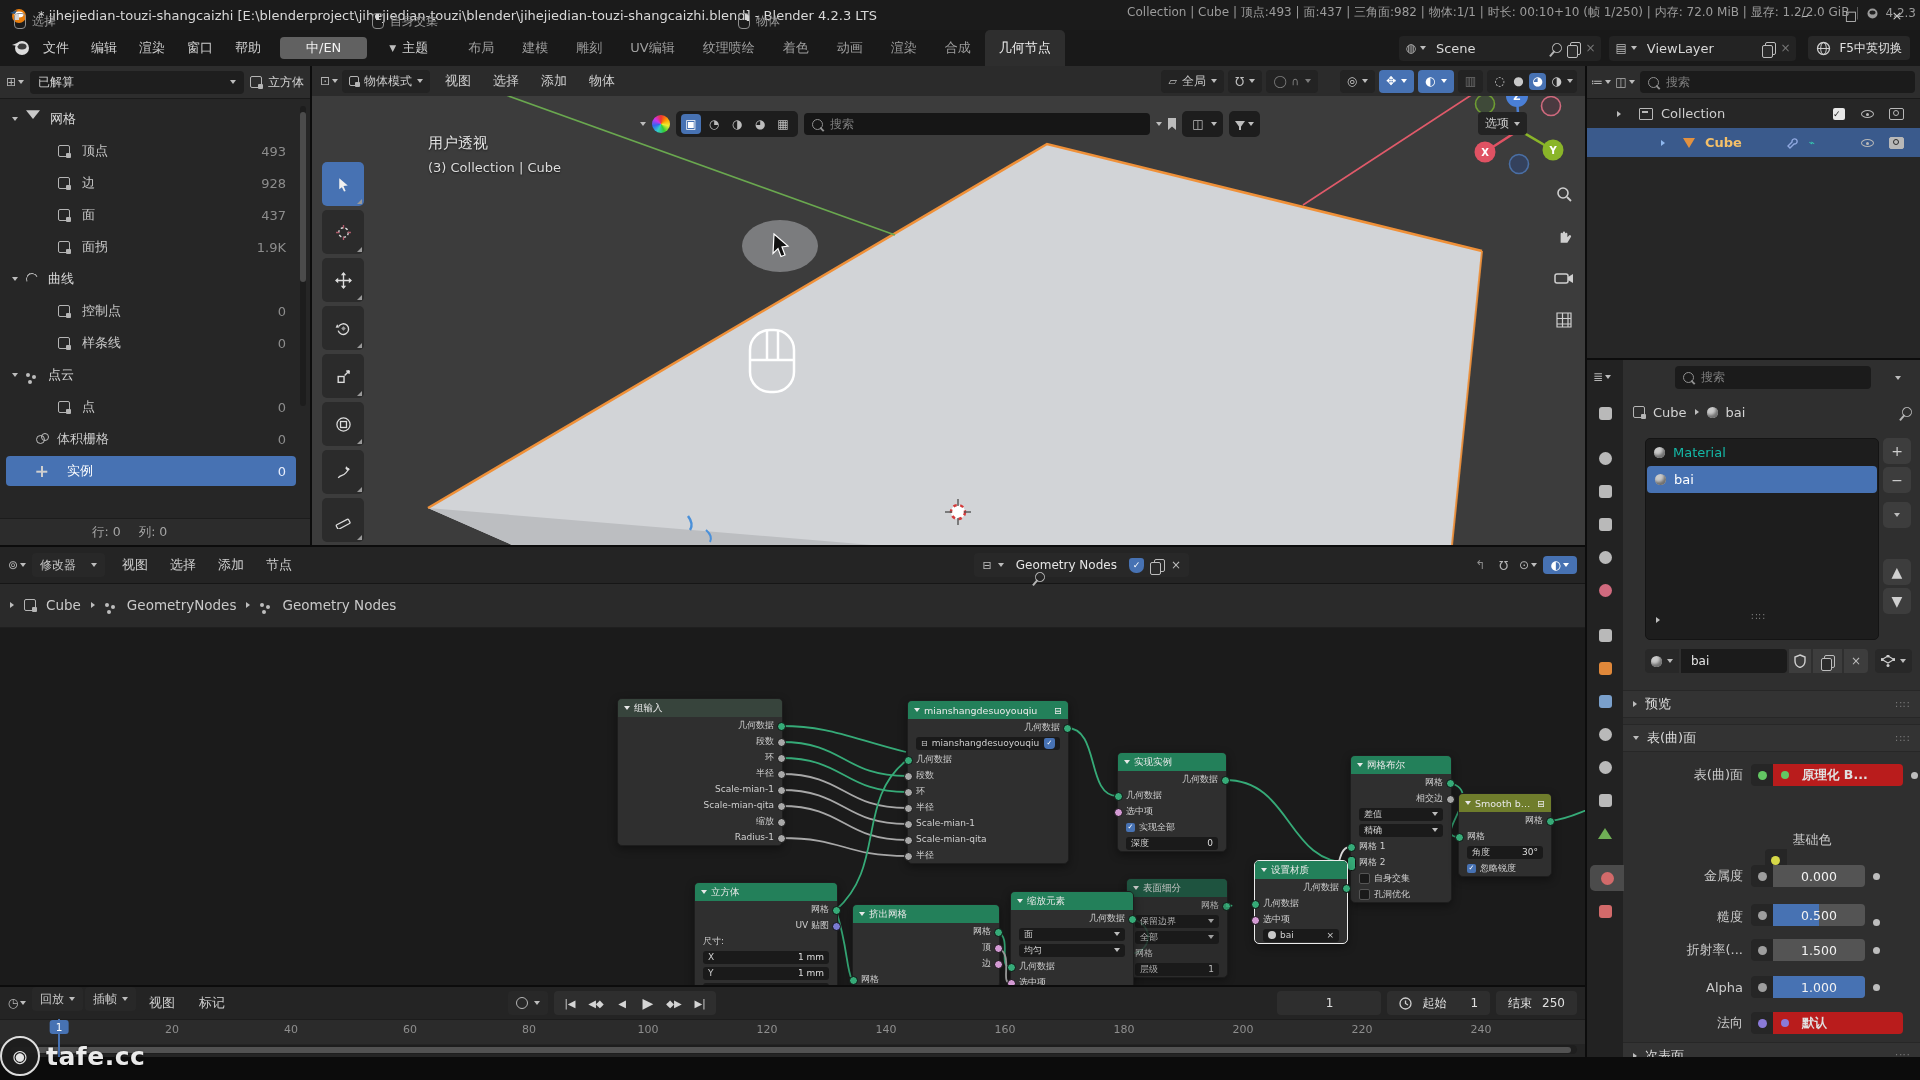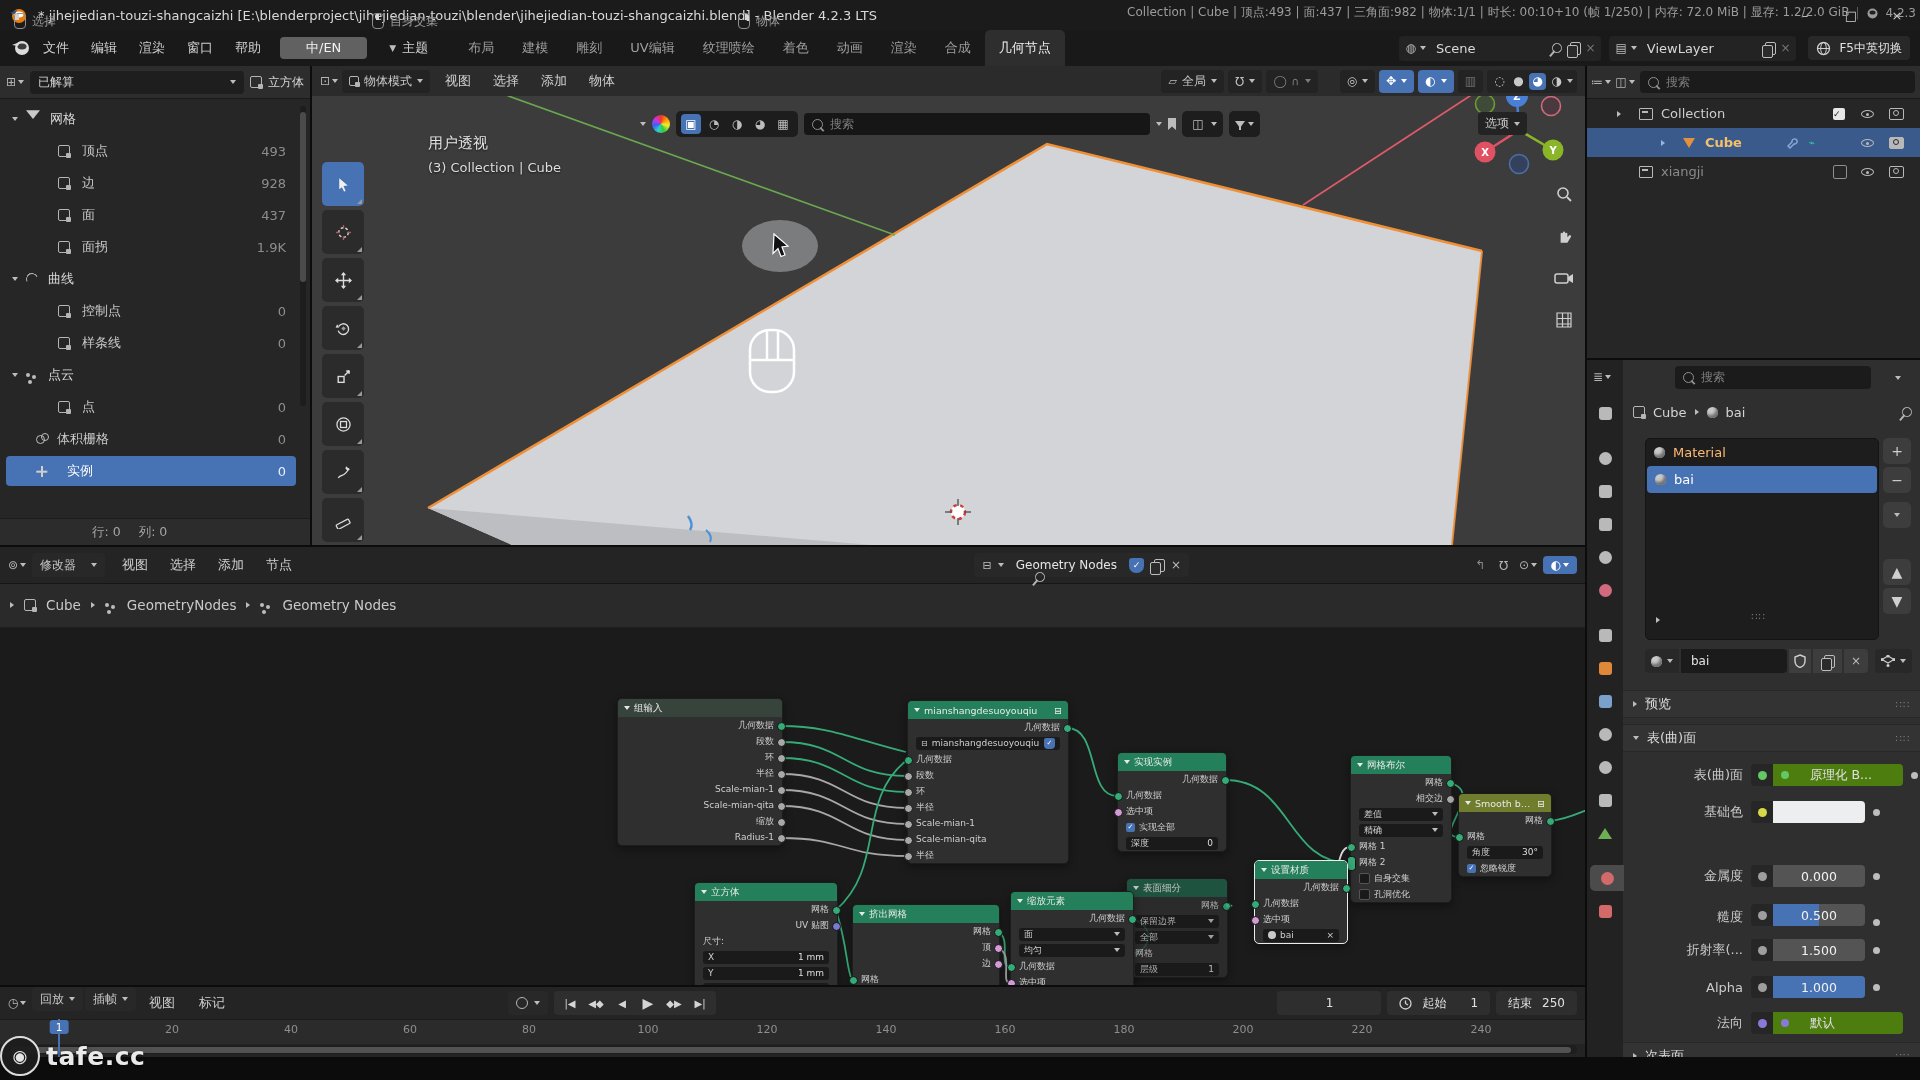--- a/index.html
+++ b/index.html
@@ -109,36 +109,36 @@
   .oltog{position:absolute;display:flex;align-items:center;}
   
   #properties{left:1587px;top:360px;width:333px;height:697px;background:#2f2f2f;overflow:hidden;}
   #prop-tabs{position:absolute;left:0;top:0;width:36px;height:100%;background:#222222;display:flex;flex-direction:column;align-items:center;padding-top:40px;gap:7px;}
   .ptab{width:30px;height:26px;display:flex;align-items:center;justify-content:center;border-radius:5px 0 0 5px;}
   .ptab.active{background:#4b4b4b;width:34px;margin-left:4px;}
   #prop-main{position:absolute;left:36px;top:0;right:0;bottom:0;}
   #prop-search{position:absolute;left:52px;top:6px;width:180px;height:23px;background:#1b1b1b;border-radius:4px;display:flex;align-items:center;gap:7px;padding:0 8px;}
   #prop-bread{position:absolute;left:10px;top:40px;right:8px;height:24px;display:flex;align-items:center;gap:8px;font-size:13px;color:#d3d3d3;}
   #slot-list{position:absolute;left:22px;top:78px;width:232px;height:200px;background:#1d1d1d;border:1px solid #141414;border-radius:5px;overflow:hidden;}
-  .slotrow{height:27px;display:flex;align-items:center;gap:8px;padding:0 8px;color:#fdba74;font-size:13px;}
+  .slotrow{height:27px;display:flex;align-items:center;gap:8px;padding:0 8px;color:#14b8a6;font-size:13px;}
   .slotrow.selected{background:#4772b3;color:#fff;border-radius:4px;margin:0 1px;}
   #slot-btns{position:absolute;left:260px;top:78px;width:28px;display:flex;flex-direction:column;gap:3px;}
   .sqbtn{width:28px;height:26px;background:#3d3d3d;border-radius:5px;display:flex;align-items:center;justify-content:center;color:#cfcfcf;font-size:14px;}
   #datablock{position:absolute;left:22px;top:288px;right:8px;height:26px;display:flex;align-items:center;gap:2px;}
   #db-name{background:#1b1b1b;height:24px;border-radius:0 4px 4px 0;display:flex;align-items:center;padding:0 10px;width:86px;color:#e3e3e3;}
   .sect{position:absolute;left:0;right:0;height:26px;background:#333333;display:flex;align-items:center;gap:8px;padding:0 10px;border-top:1px solid #272727;border-bottom:1px solid #272727;color:#dcdcdc;font-size:13px;}
   .sect .ic-grip{margin-left:auto;}
   .prow{position:absolute;left:0;right:0;height:26px;display:flex;align-items:center;}
   .prow .plabel{width:120px;text-align:right;color:#cbcbcb;font-size:13px;flex:none;}
   .decbox{width:22px;height:22px;background:#262626;border-radius:4px 0 0 4px;margin-left:8px;display:flex;align-items:center;justify-content:center;flex:none;}
   .dot{width:9px;height:9px;border-radius:50%;}
   .pval{height:22px;width:92px;background:#545454;border-radius:0 4px 4px 0;position:relative;overflow:hidden;display:flex;align-items:center;justify-content:center;color:#f2f2f2;font-size:12.5px;}
   .pval .fillbar{position:absolute;left:0;top:0;bottom:0;background:#4772b3;}
   .pval span{position:relative;}
-  .pmenu{height:22px;width:114px;background:#4d7c0f;border-radius:0 4px 4px 0;display:flex;align-items:center;gap:21px;padding:0 8px;color:#e0e0e0;font-size:12.5px;}
+  .pmenu{height:22px;width:114px;background:#b91c1c;border-radius:0 4px 4px 0;display:flex;align-items:center;gap:13px;padding:0 8px;color:#e0e0e0;font-size:12.5px;font-weight:bold;}
   .swatch{height:22px;width:92px;background:#eceef0;border-radius:0 4px 4px 0;}
   .animdot{width:7px;height:7px;border-radius:50%;background:#bdbdbd;margin-left:8px;flex:none;}
   
   #nodeed{left:0;top:547px;width:1585px;height:438px;background:#1b1b1b;overflow:hidden;}
   #ne-head{position:absolute;left:0;top:0;right:0;height:36px;background:#242424;display:flex;align-items:center;gap:6px;padding:0 8px;z-index:10;border-bottom:1px solid #161616;}
   #ne-bread{position:absolute;left:0;top:36px;right:0;height:44px;background:#2a2a2a;display:flex;align-items:center;gap:10px;padding:0 10px;z-index:9;color:#c9c9c9;font-size:13.5px;border-bottom:1px solid #1f1f1f;}
   #node-canvas{position:absolute;left:0;top:80px;right:0;bottom:0;overflow:hidden;}
   .gnode{position:absolute;background:#2f2f2f;border:1px solid #1d1d1d;border-radius:5px;box-shadow:0 3px 8px rgba(0,0,0,.4);font-size:9px;color:#cfcfcf;}
   .gnode.sel{border:1.5px solid #ececec;margin-left:24px;}
   .gnode.dim{opacity:.82;}
@@ -557,27 +557,20 @@
           <span class="lbl" style="position: absolute; left: 118px;">Cube</span>
           <span class="oltog ic-wrench" style="left: 198px;">
             <svg width="13" height="13" viewBox="0 0 13 13">
               <path d="M3 10 L7 6 A2.6 2.6 0 1 1 9 8 L5 12 Z" fill="none" stroke="#8fa8e0" stroke-width="1.4"></path>
             </svg>
           </span>
           <span class="oltog" style="left: 222px; color: rgb(53, 201, 176); font-size: 10px;">⌁</span>
           <span class="oltog ic-eye" style="left: 274px;"></span>
           <span class="oltog ic-camb fill" style="left: 302px;"></span>
         </div>
-        <div class="olrow dim">
-          <span class="ic-box" style="position: absolute; left: 52px;"></span>
-          <span class="lbl" style="position: absolute; left: 74px;">xiangji</span>
-          <span class="oltog ic-cbx off" style="left: 246px;"></span>
-          <span class="oltog ic-eye" style="left: 274px;"></span>
-          <span class="oltog ic-camb" style="left: 302px;"></span>
-        </div>
       </div>
   </div>
 
   <div id="properties" class="abs">
     <div id="prop-tabs">
         <div class="ptab">
           <span style="width: 13px; height: 13px; background: rgb(185, 185, 185); border-radius: 3px;"></span>
         </div>
         <div class="ptab" style="margin-top: 12px;">
           <span style="width: 13px; height: 13px; background: rgb(185, 185, 185); border-radius: 50%;"></span>
@@ -712,21 +705,21 @@
             <span class="plabel">表(曲)面</span>
             <span class="decbox">
               <span class="dot" style="background: rgb(99, 199, 99);"></span>
             </span>
             <span class="pmenu">
               <span class="dot" style="background: rgb(99, 199, 99); width: 8px; height: 8px;"></span>
               <span>原理化 B...</span>
             </span>
             <span class="animdot"></span>
           </div>
-          <div class="prow" style="top: 439px;">
+          <div class="prow" style="top: 471px; flex-direction: column;">
             <span class="plabel">基础色</span>
             <span class="decbox">
               <span class="dot" style="background: rgb(214, 216, 72);"></span>
             </span>
             <span class="swatch"></span>
             <span class="animdot"></span>
           </div>
           <div class="prow" style="top: 503px;">
             <span class="plabel">金属度</span>
             <span class="decbox">

